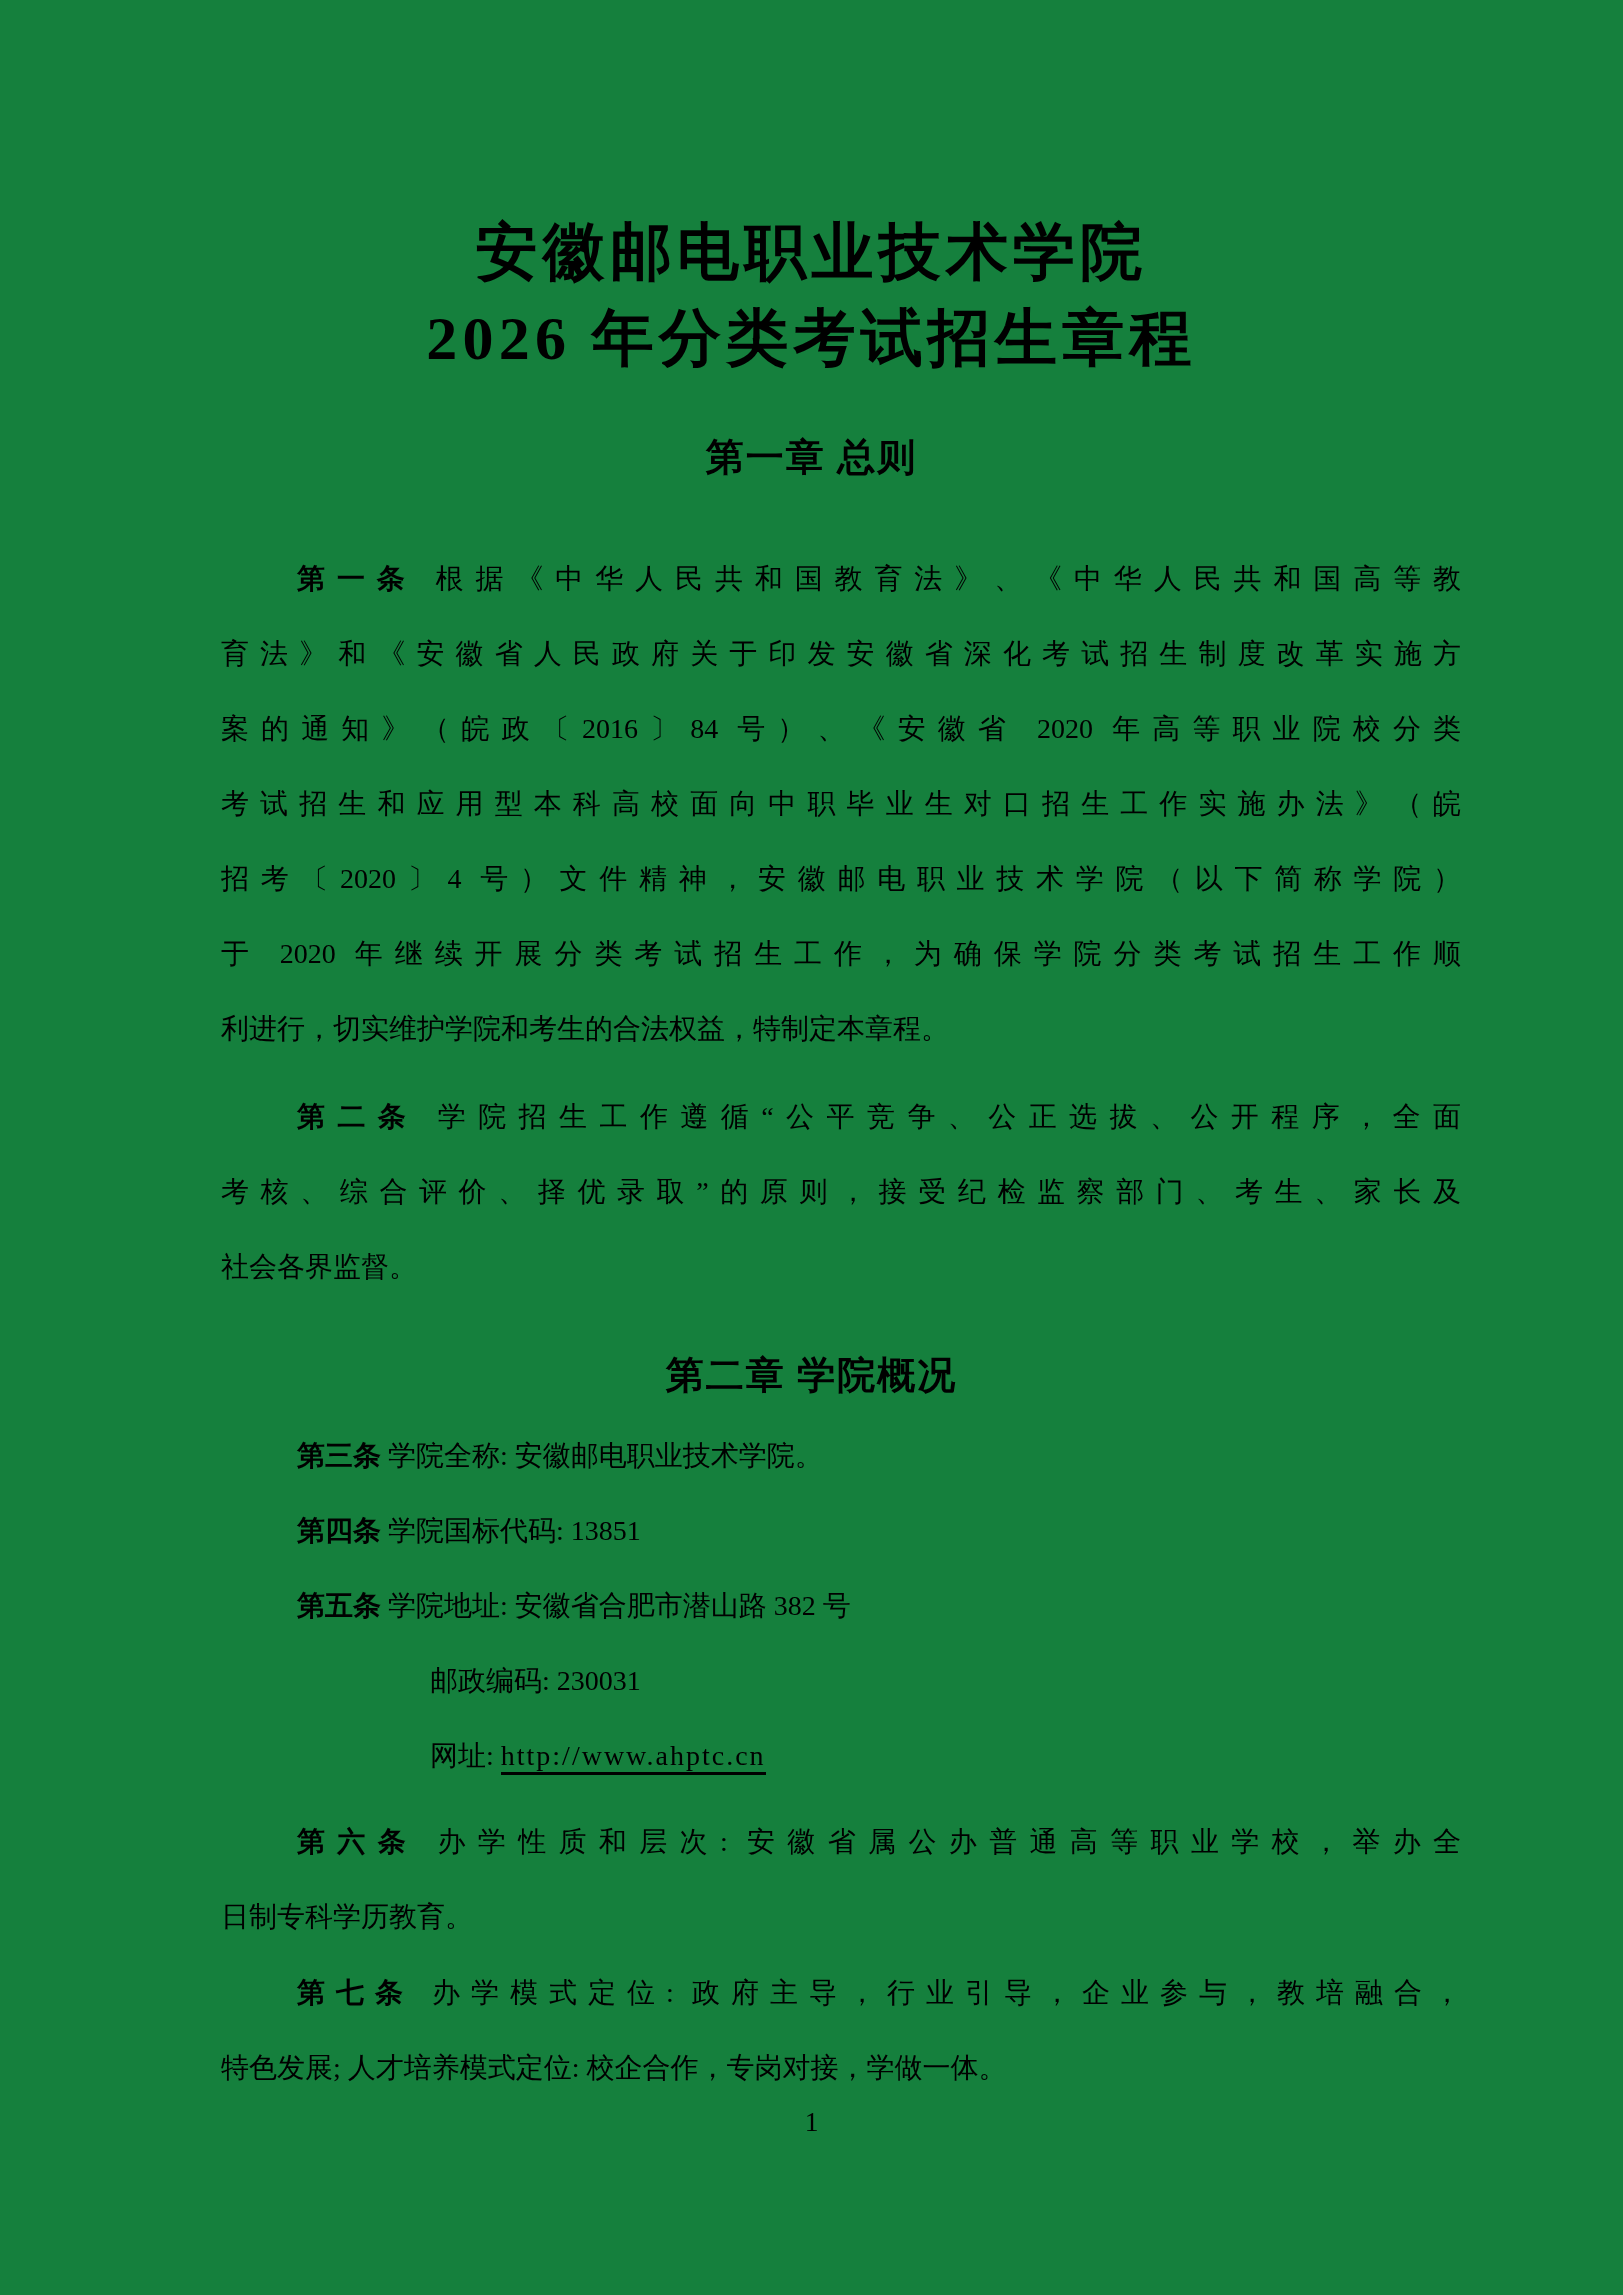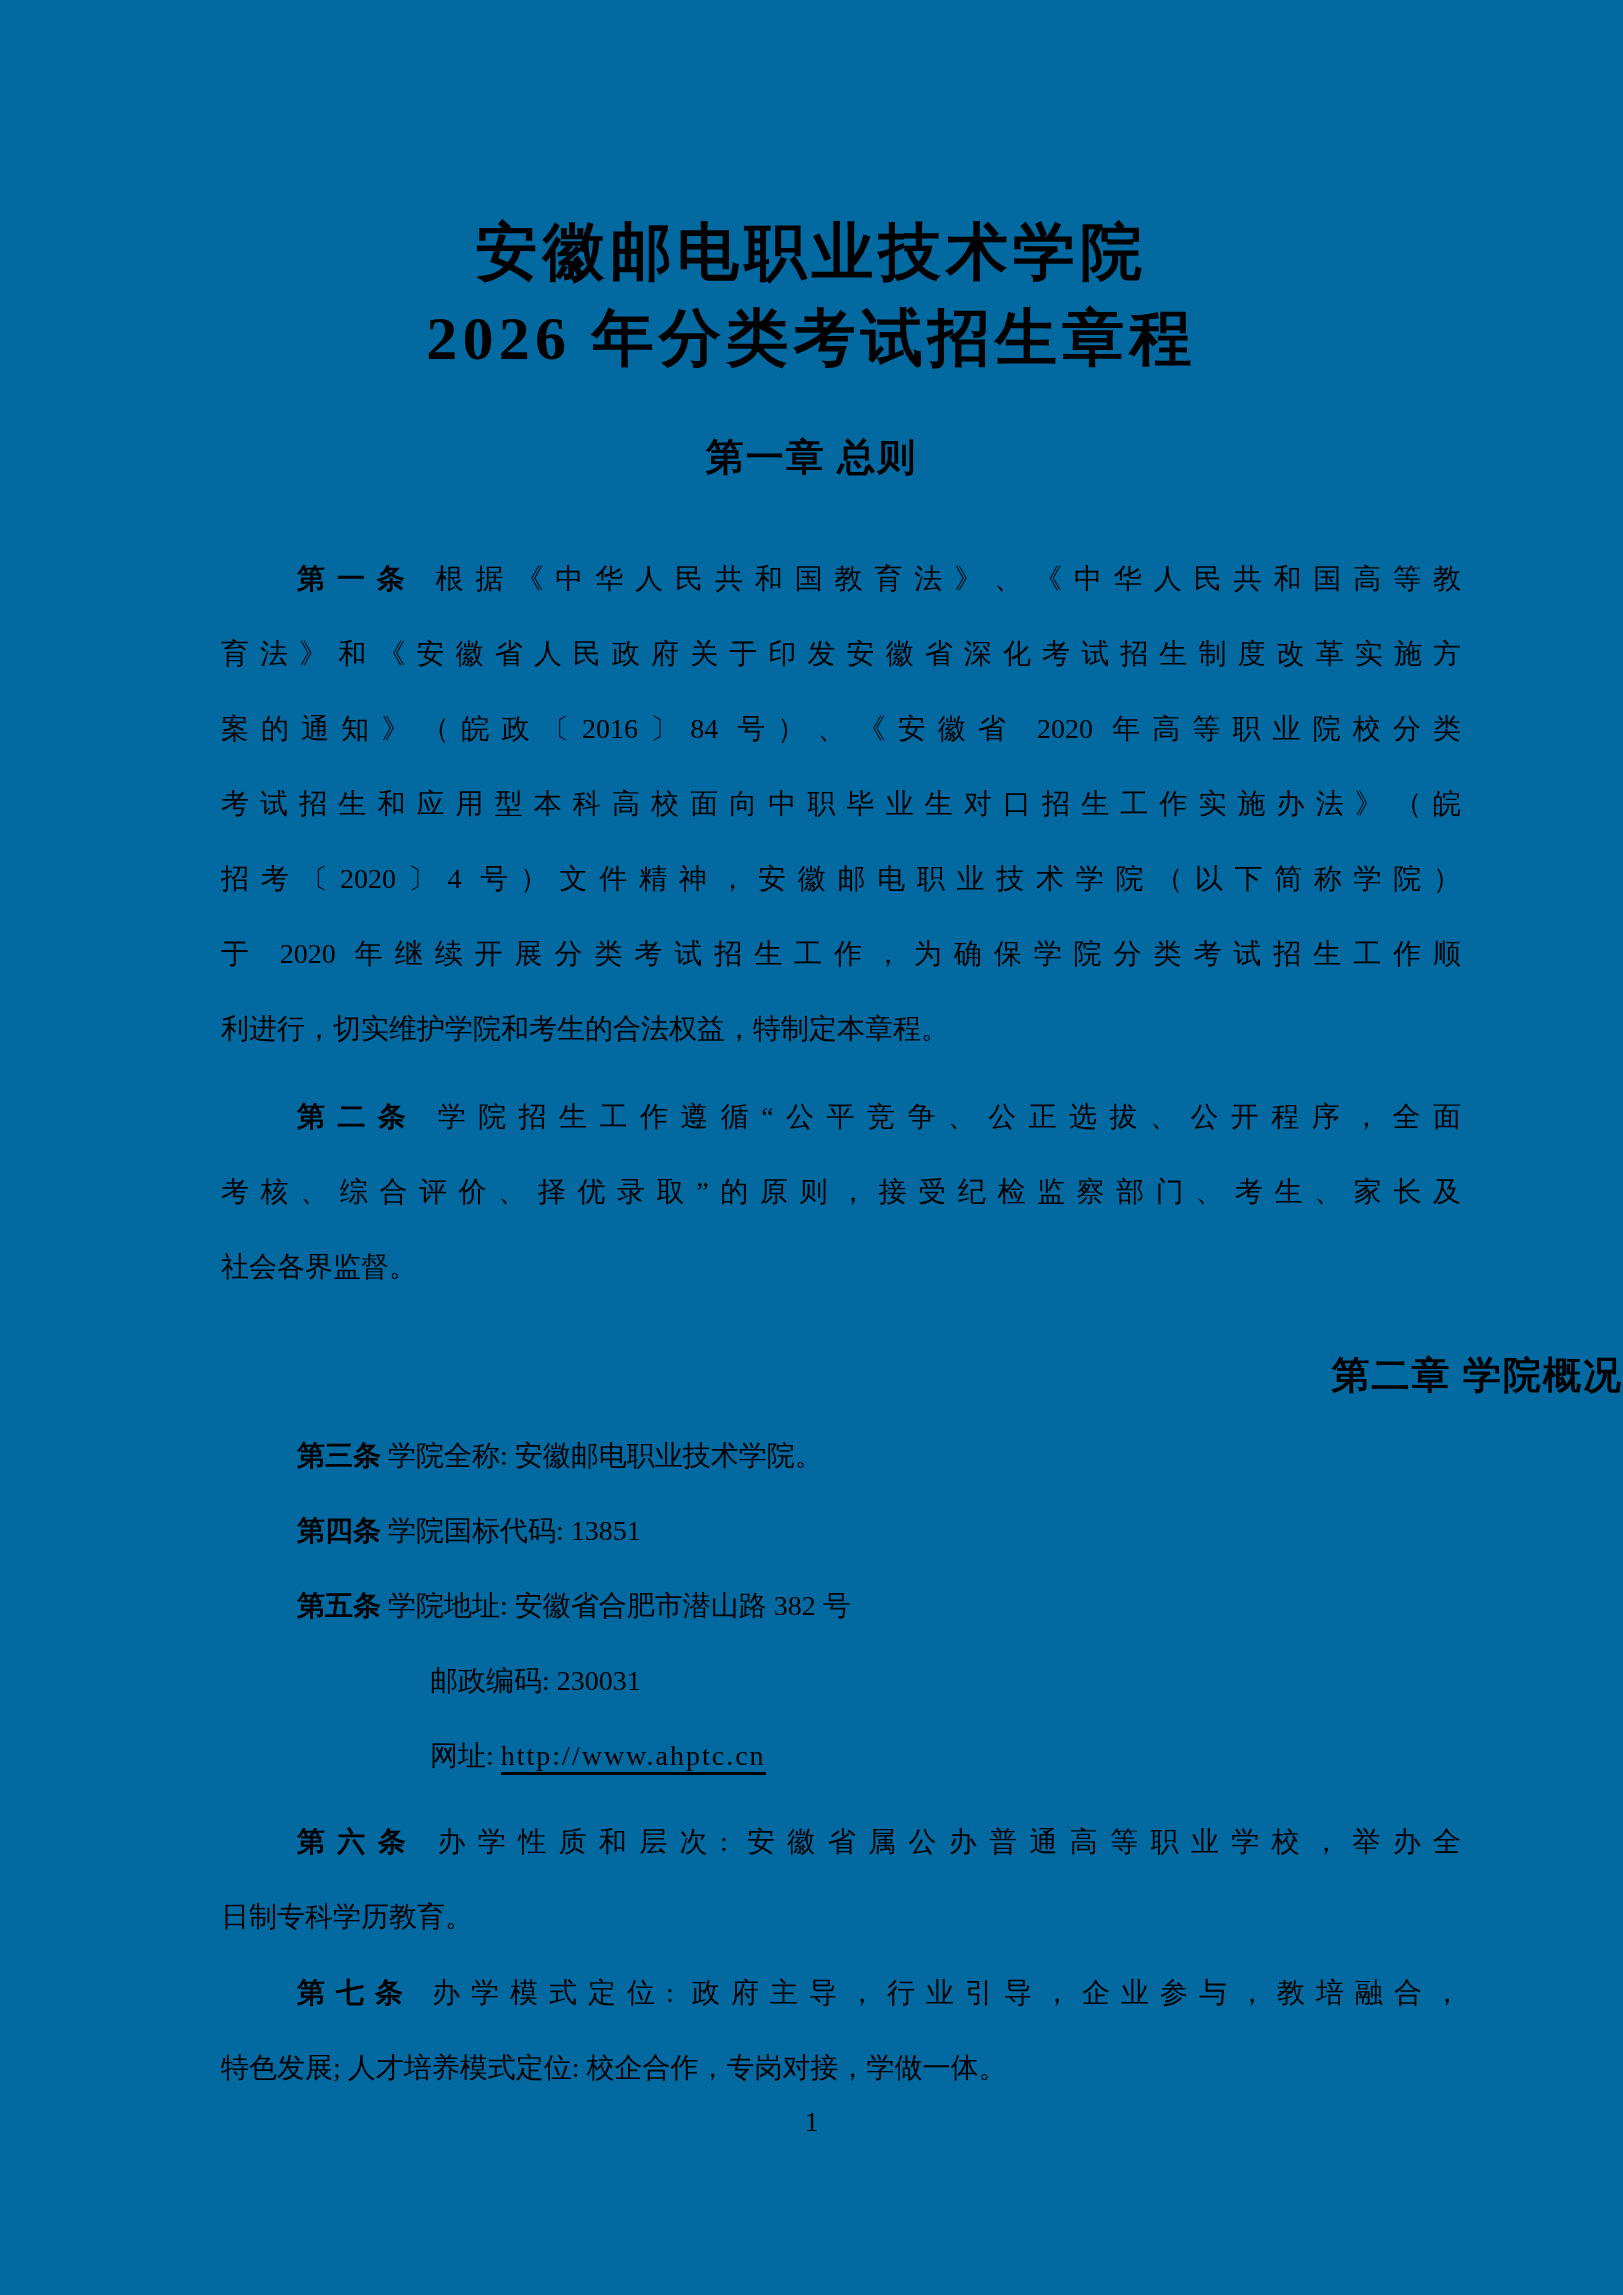--- a/index.html
+++ b/index.html
@@ -4,21 +4,21 @@
 <style>
   html, body {
     margin: 0;
     padding: 0;
     background: #ffffff;
   }
   .page {
     position: relative;
     width: 1623px;
     height: 2295px;
-    background: #0369a1;
+    background: #15803d;
     color: #000000;
     font-family: "Liberation Serif", "DejaVu Serif", serif;
     padding-top: 209px;
     box-sizing: border-box;
     overflow: hidden;
   }
   .doc-title {
     text-align: center;
     font-size: 62px;
     font-weight: bold;
@@ -26,21 +26,21 @@
     letter-spacing: 5.2px;
   }
   .chapter-heading {
     text-align: center;
     font-size: 38px;
     font-weight: bold;
     line-height: 75px;
     letter-spacing: 2px;
   }
   .h1 { margin-top: 39px; margin-bottom: 46px; }
-  .h2 { margin-top: 34px; margin-bottom: 5.2px; text-align: right; }
+  .h2 { margin-top: 34px; margin-bottom: 5.2px; }
   .body-block {
     margin-left: 221px;
     width: 1240px;
     font-size: 28px;
     line-height: 75px;
   }
   .line { }
   .jline {
     text-align: justify;
     text-align-last: justify;

